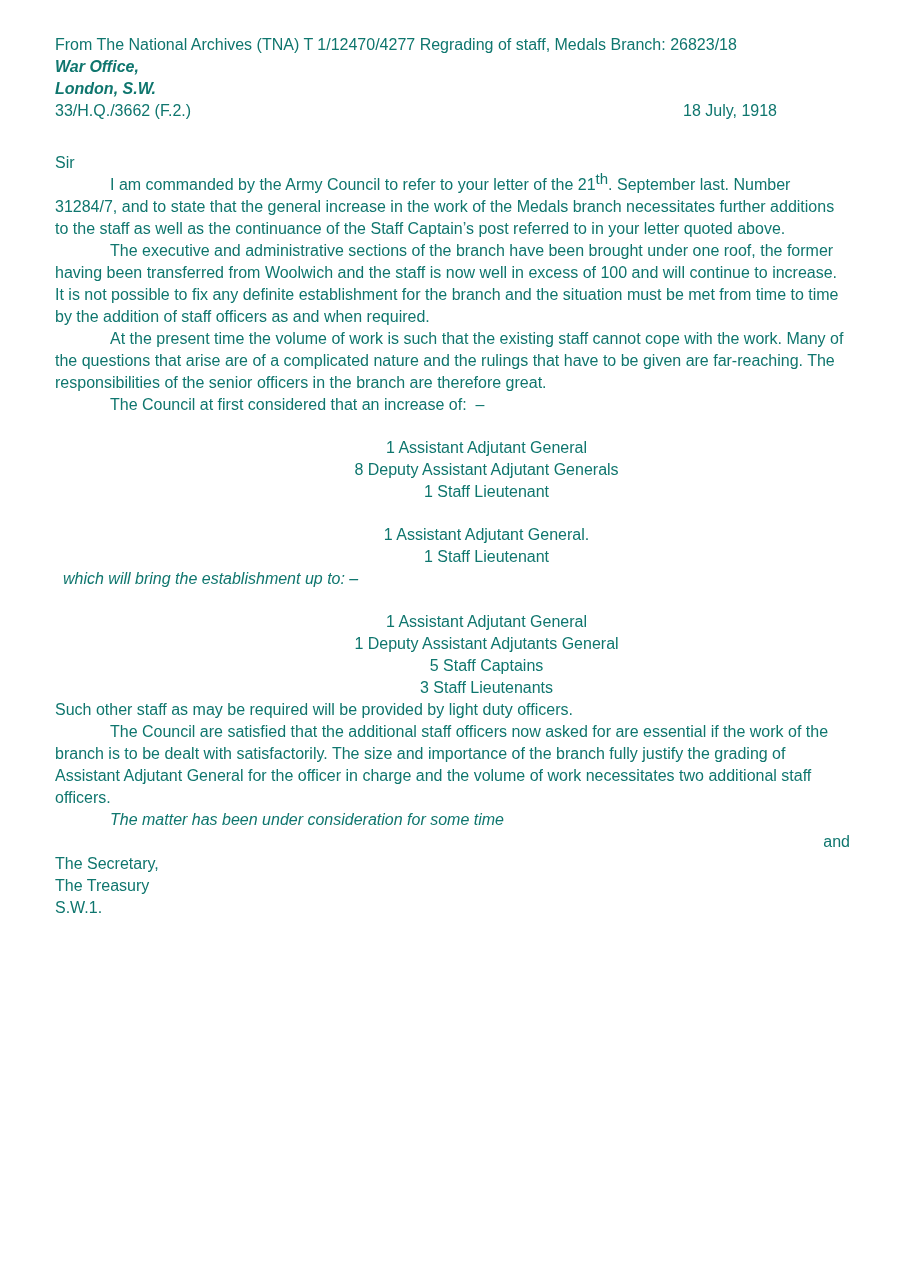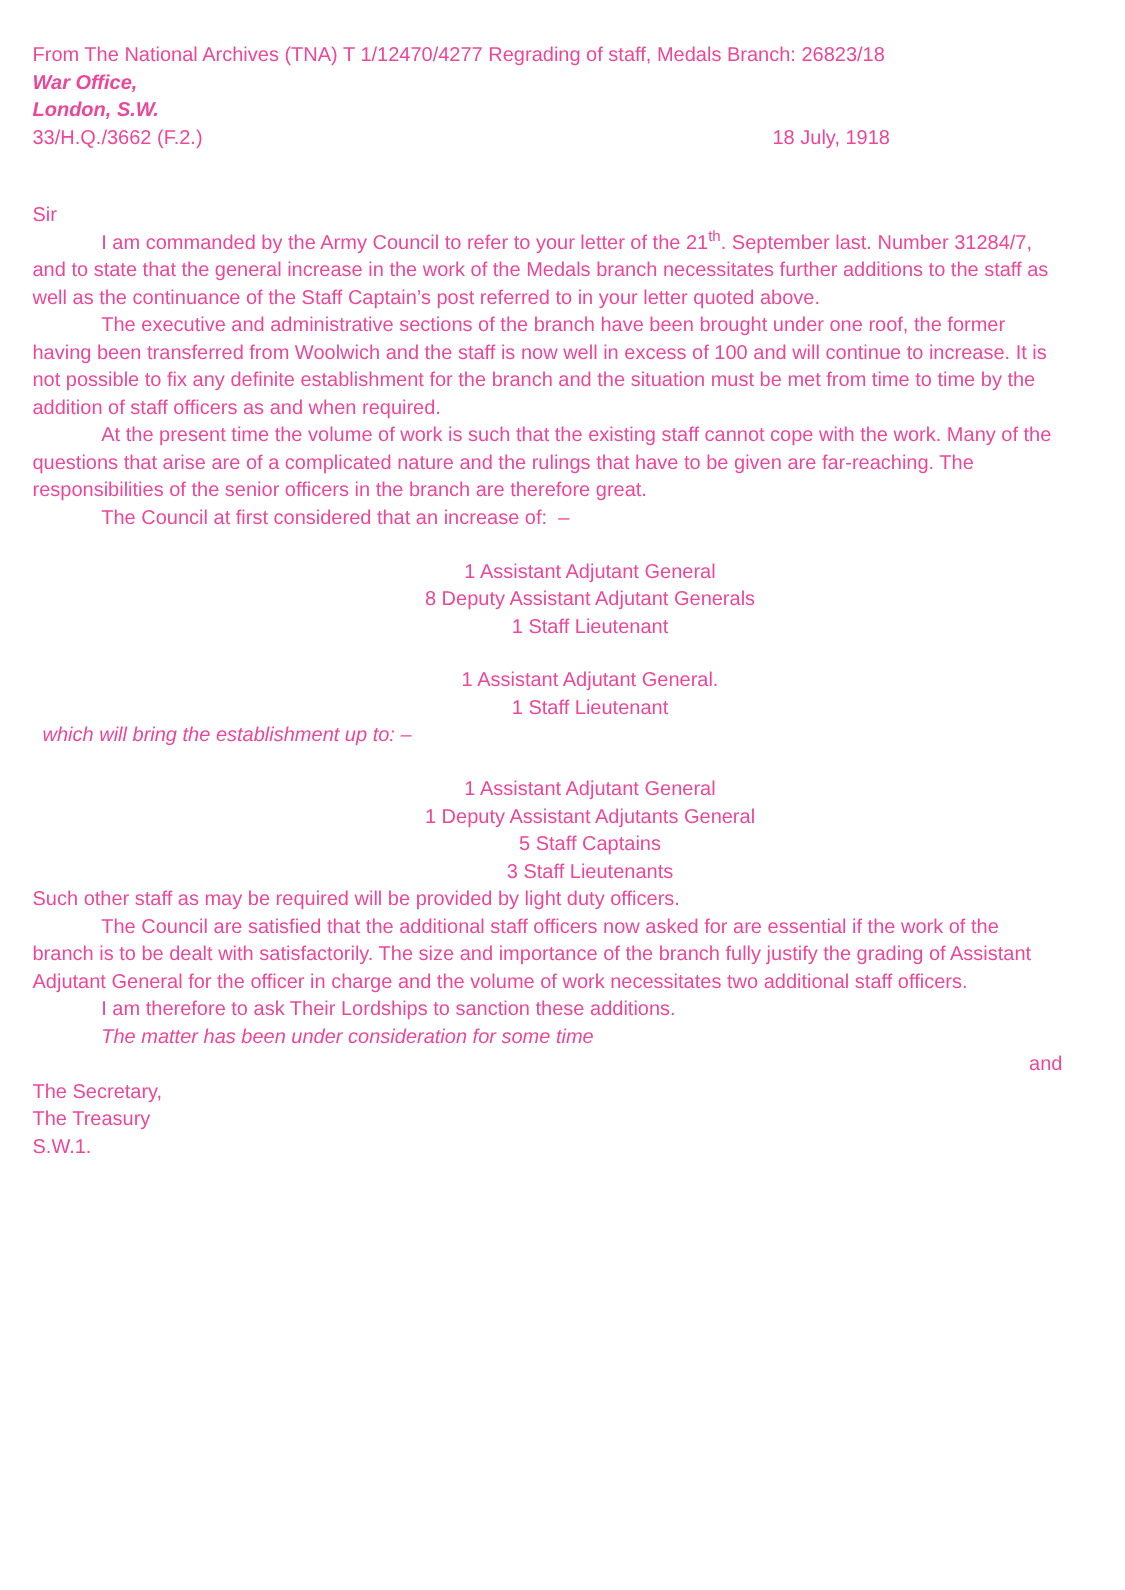--- a/index.html
+++ b/index.html
@@ -6,48 +6,48 @@
     margin: 0;
     padding: 0;
     background: #ffffff;
   }
   .page {
     position: relative;
     width: 900px;
     height: 1272px;
     margin: 0 auto;
     background: #ffffff;
-    color: #ec4899;
+    color: #0f766e;
     font-family: "Liberation Sans", sans-serif;
     font-size: 16px;
     line-height: 22px;
     box-sizing: border-box;
-    padding: 34px 50px 0 26px;
+    padding: 34px 50px 0 55px;
     overflow: hidden;
   }
   .page p { margin: 0; white-space: pre-wrap; }
 
   .source { margin-bottom: 30px; }
 
   .letterhead p { font-weight: bold; font-style: italic; }
   .office { margin-left: 548px; }
   .city   { margin-left: 598px; }
 
-  .ref-row { position: relative; margin-bottom: 40px; }
+  .ref-row { position: relative; margin-bottom: 30px; }
   .ref-number { display: inline-block; }
-  .letter-date { position: absolute; left: 592px; top: 0; }
+  .letter-date { position: absolute; left: 628px; top: 0; }
 
   .para { margin-top: 21px; }
   .para.first { margin-top: 0; }
   .para.no-gap { margin-top: 0; font-style: italic; }
   .indent { text-indent: 55px; }
   .tiny-indent { text-indent: 8px; font-style: italic; }
 
   sup.ord {
-    font-size: 12px;
+    font-size: 15px;
     vertical-align: super;
     line-height: 0;
     margin-top: 40px;
   }
 
   .list { margin: 21px 0 0 68px; }
   .list p { margin: 0; text-align: center; }
 
   .and-line { margin-top: 0; text-align: right; }
 
@@ -100,21 +100,20 @@
     <p>1 Assistant Adjutant General</p>
     <p>1 Deputy Assistant Adjutants General</p>
     <p>5 Staff Captains</p>
     <p>3 Staff Lieutenants</p>
   </div>
 
   <p class="para">Such other staff as may be required will be provided by light duty officers.</p>
 
   <p class="para indent">The Council are satisfied that the additional staff officers now asked for are essential if the work of the branch is to be dealt with satisfactorily. The size and importance of the branch fully justify the grading of Assistant Adjutant General for the officer in charge and the volume of work necessitates two additional staff officers.</p>
 
-  <p class="para indent">I am therefore to ask Their Lordships to sanction these additions.</p>
 
   <p class="para no-gap indent">The matter has been under consideration for some time</p>
 
   <p class="para and-line">and</p>
 
   <div class="addressee">
     <p>The Secretary,</p>
     <p class="addr-l2">The Treasury</p>
     <p class="addr-l3">S.W.1.</p>
   </div>

